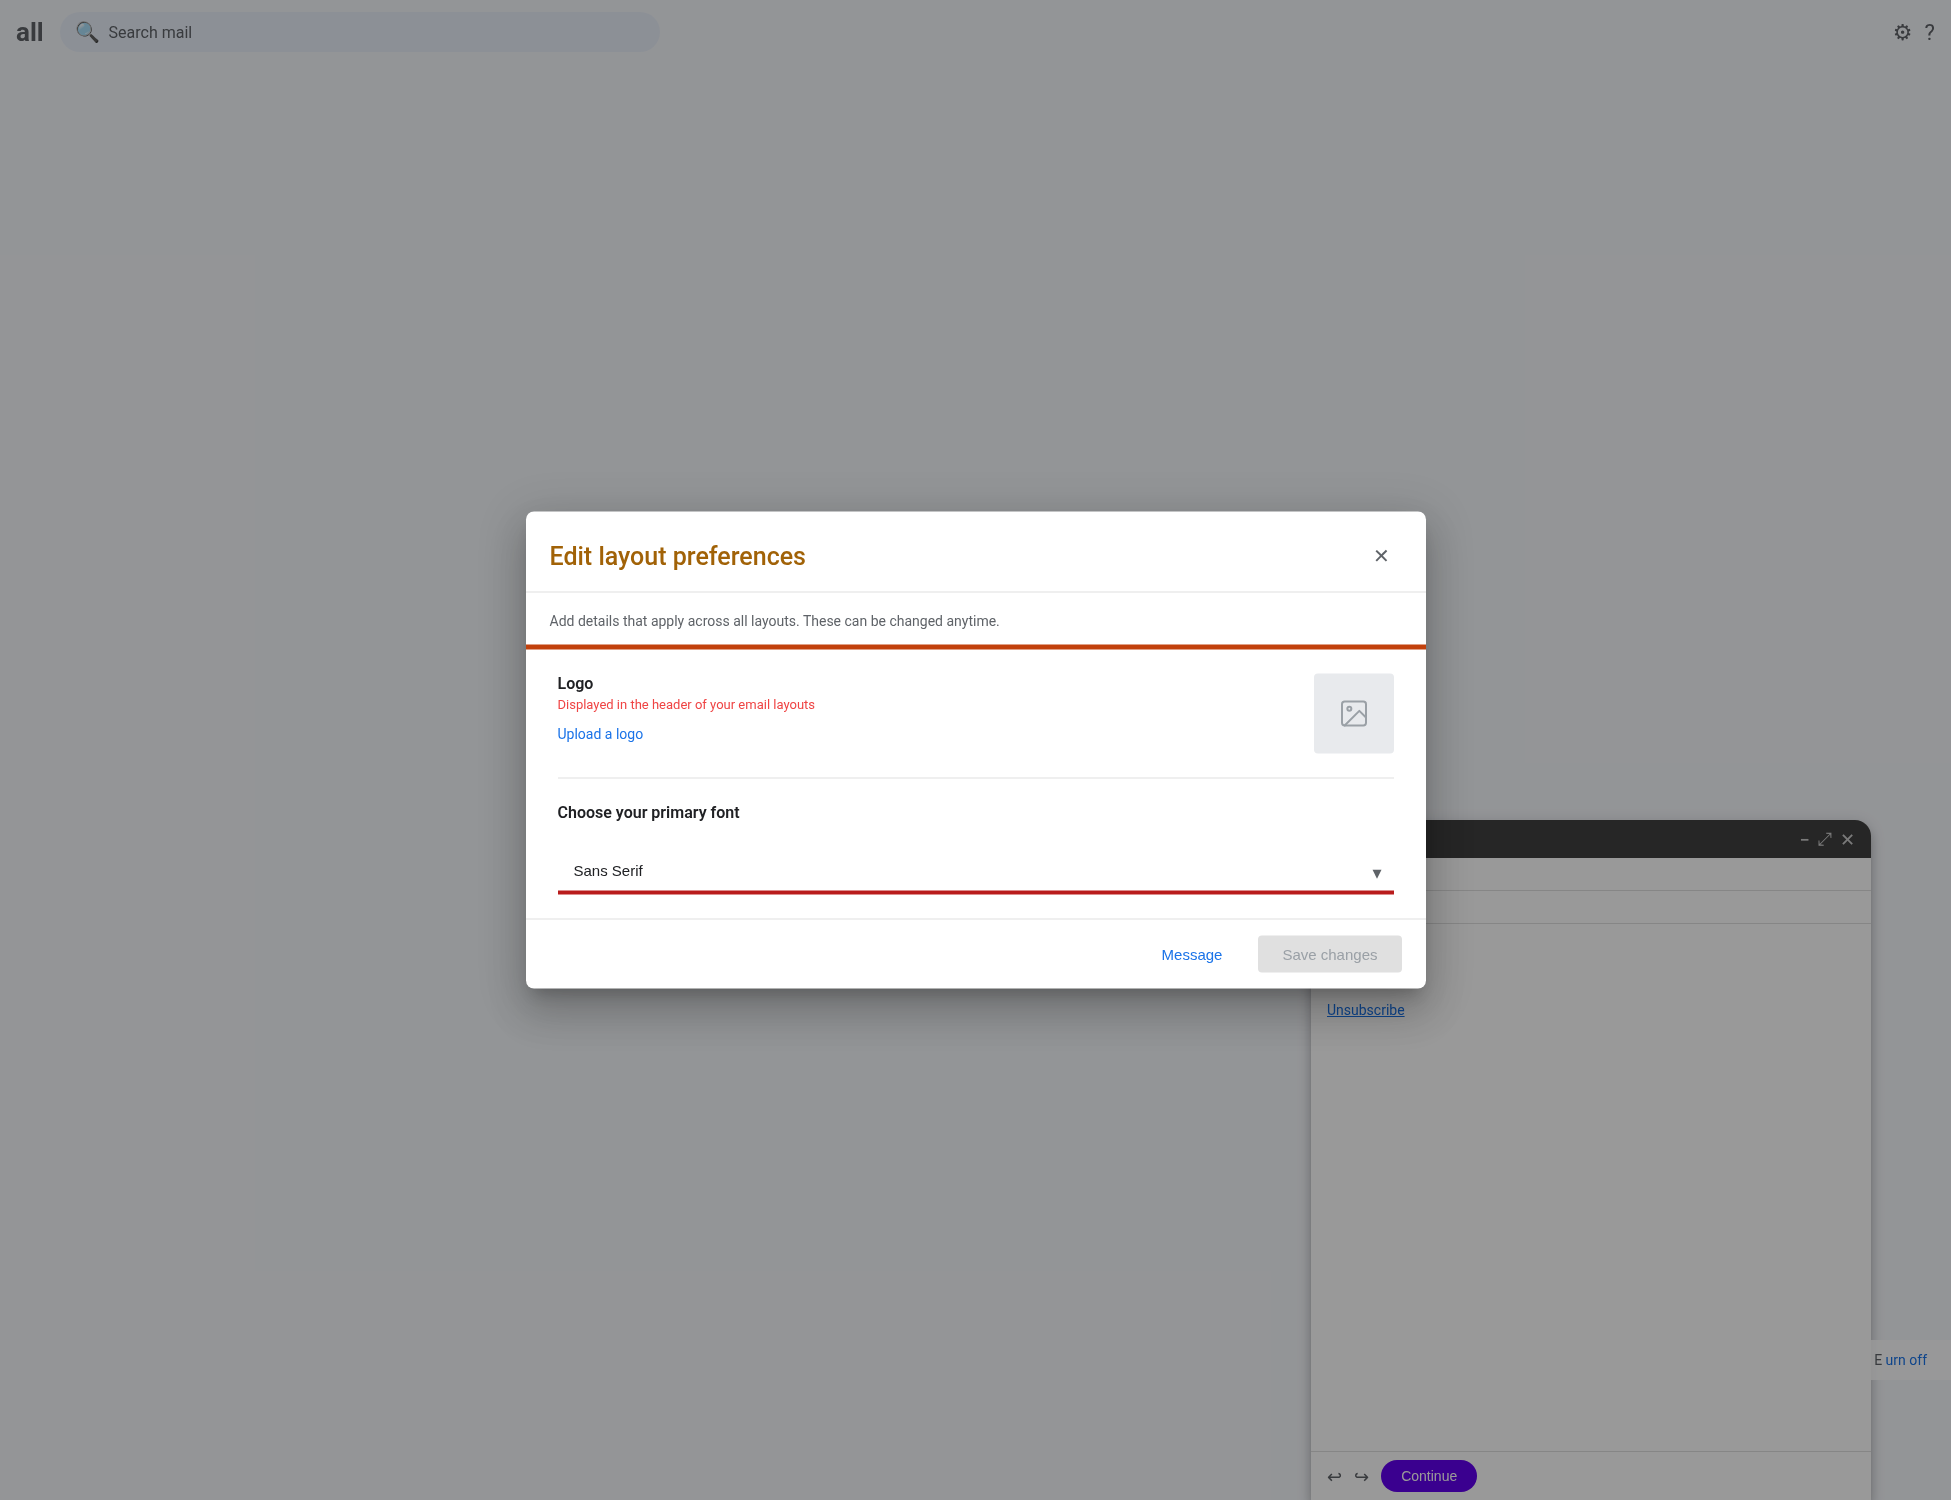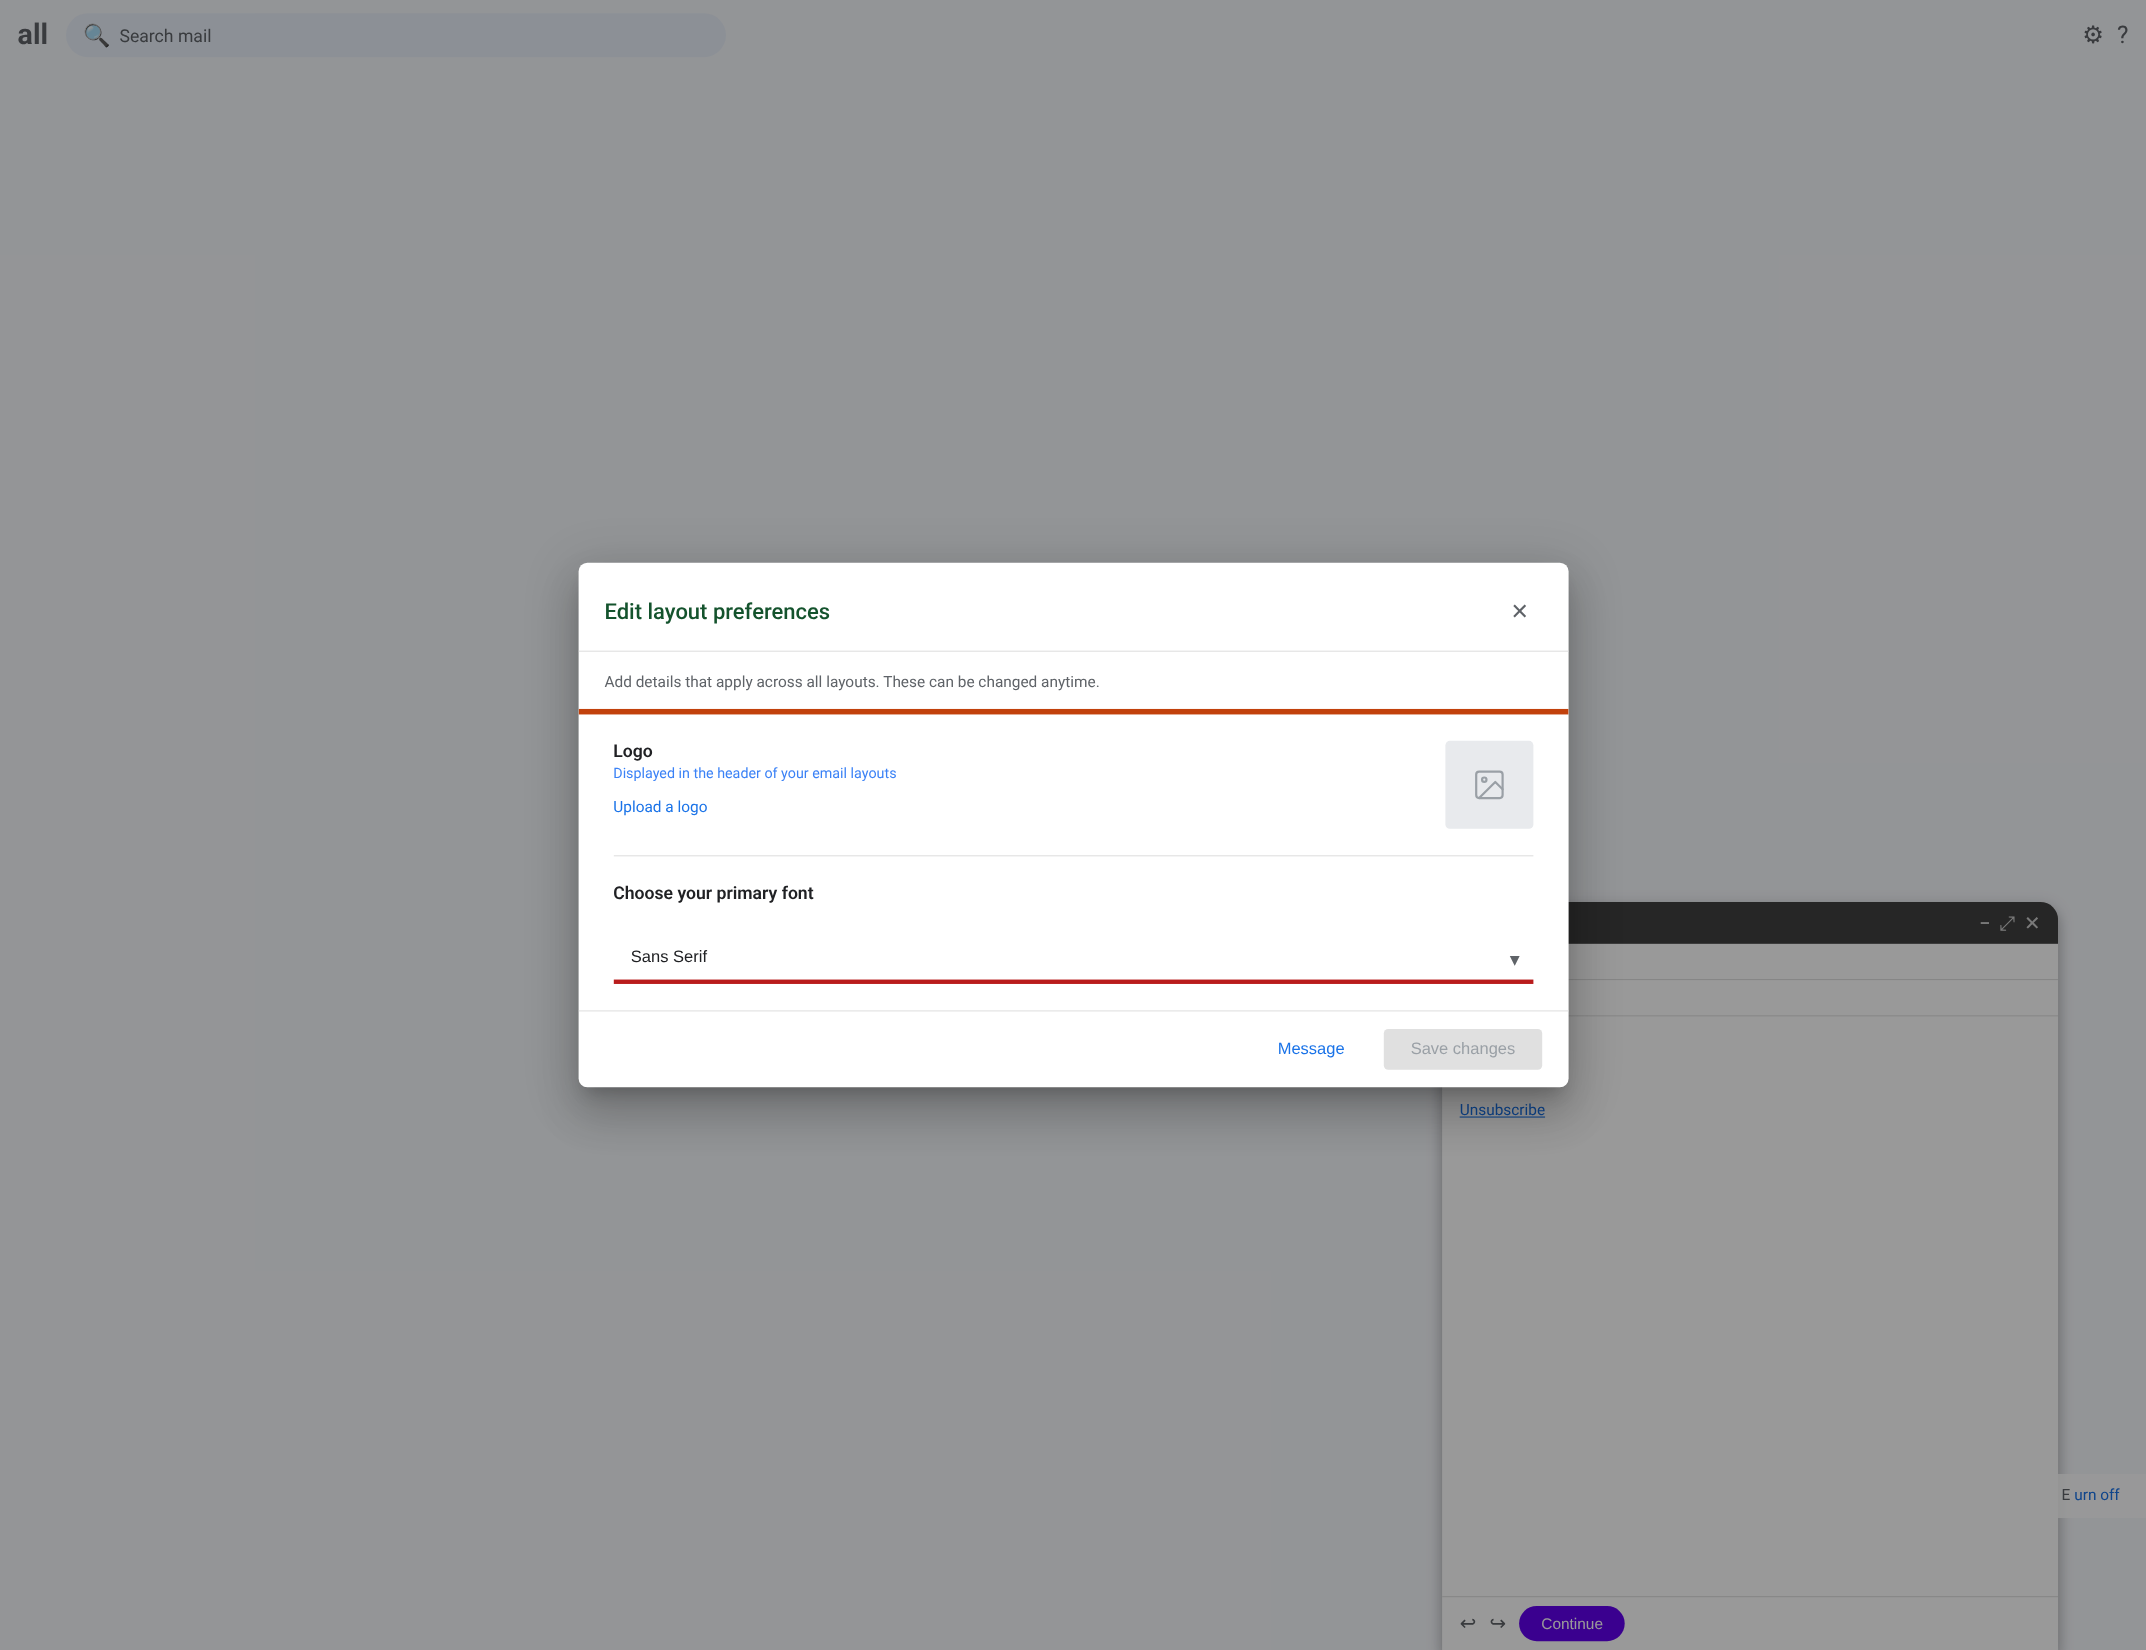--- a/index.html
+++ b/index.html
@@ -104,23 +104,23 @@
     }
 
     .modal-header {
       padding: 24px 24px 0 24px;
       display: flex;
       align-items: center;
       justify-content: space-between;
     }
 
     .modal-title {
-      font-size: 20px;
+      font-size: 25px;
       font-weight: 500;
-      color: #14532d;
+      color: #a16207;
       text-align: center;
     }
 
     .modal-close-btn {
       width: 40px;
       height: 40px;
       display: flex;
       align-items: center;
       justify-content: center;
       border-radius: 50%;
@@ -181,21 +181,21 @@
 
     .section-label {
       font-size: 16px;
       font-weight: 600;
       color: #202124;
       margin-bottom: 4px;
     }
 
     .section-sublabel {
       font-size: 13px;
-      color: #3b82f6;
+      color: #ef4444;
       margin-bottom: 12px;
     }
 
     .logo-area {
       display: flex;
       align-items: flex-start;
       justify-content: space-between;
       margin-bottom: 8px;
     }
 

